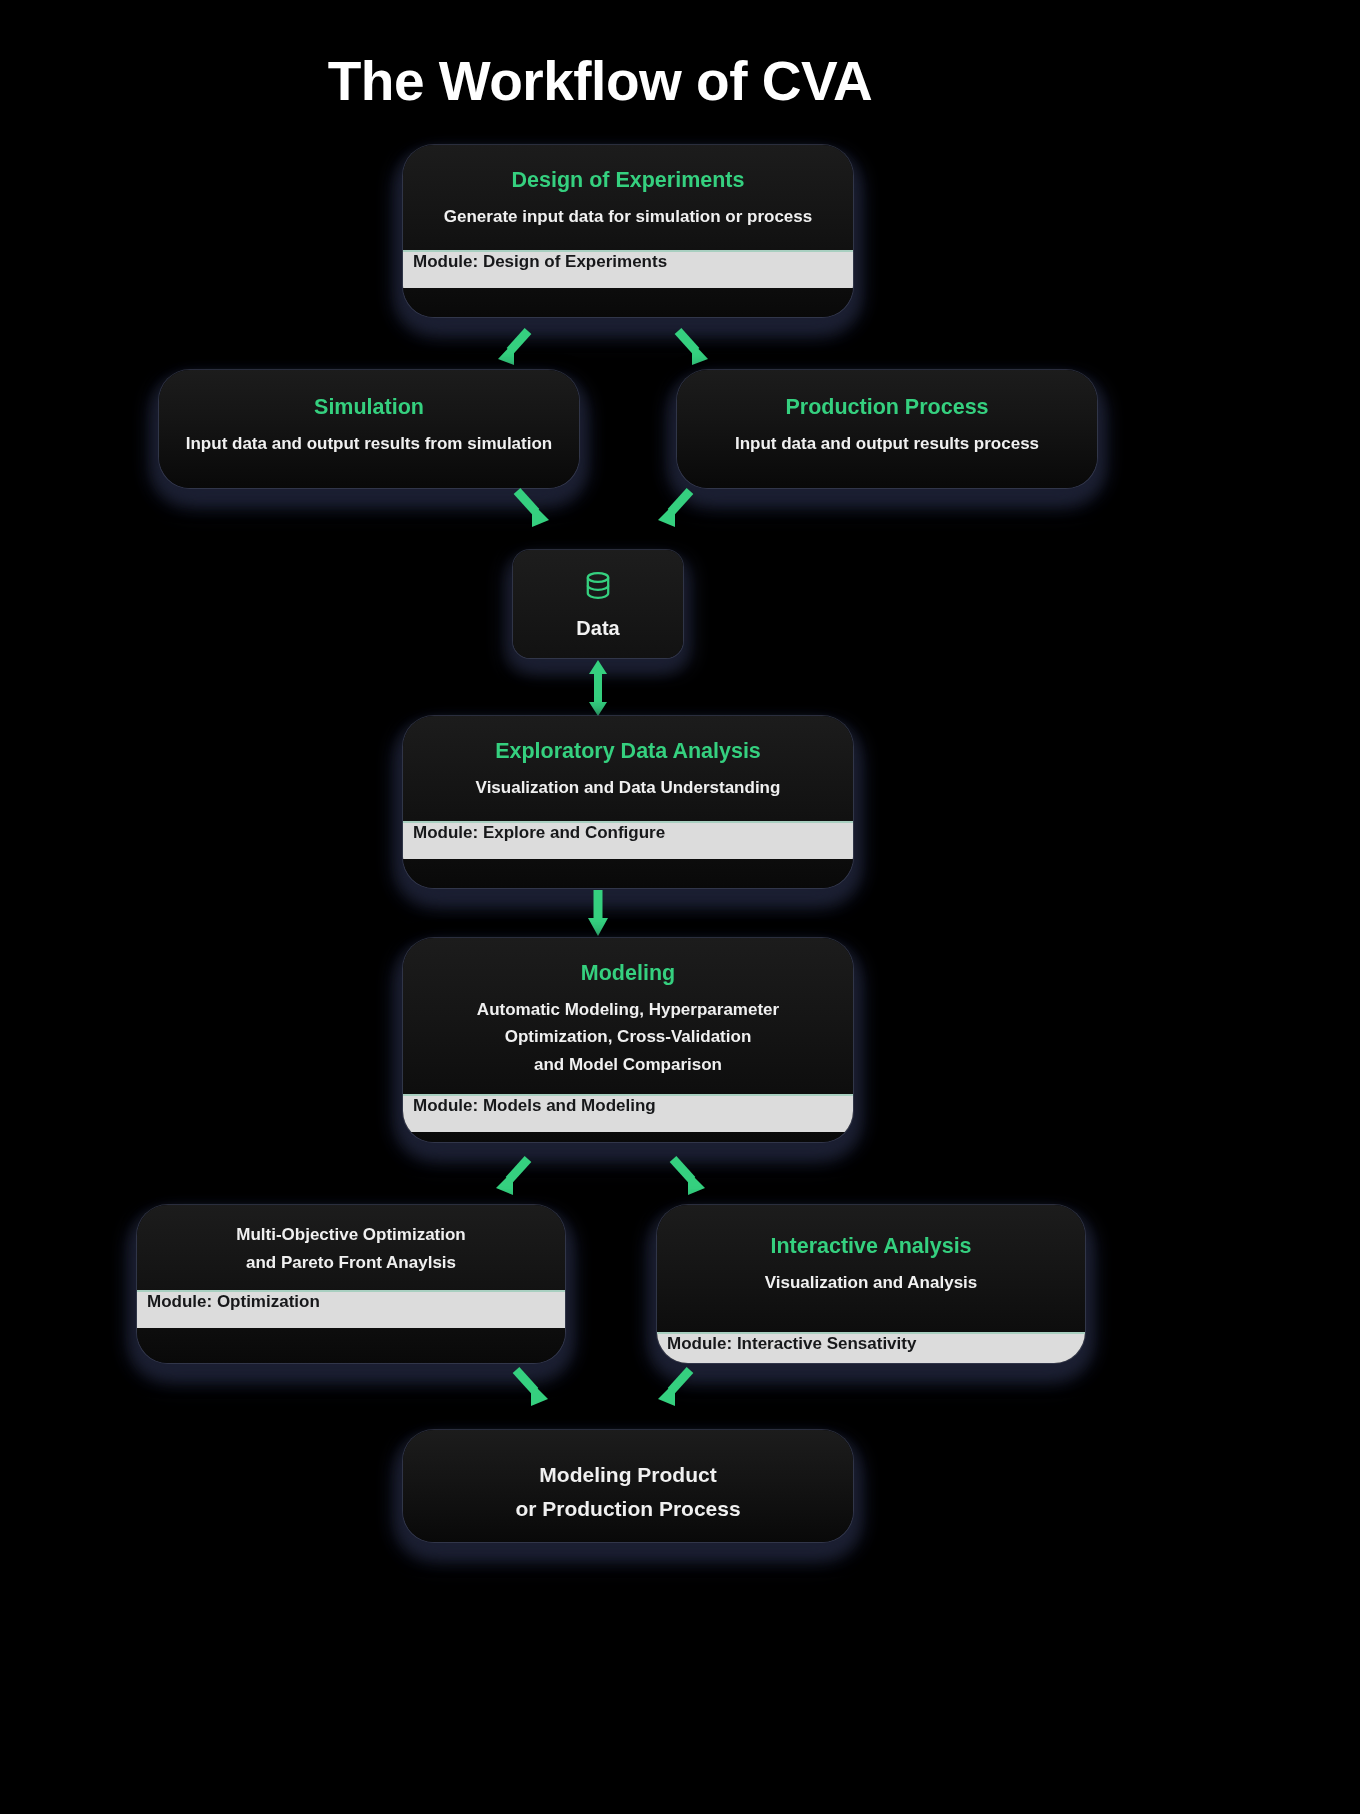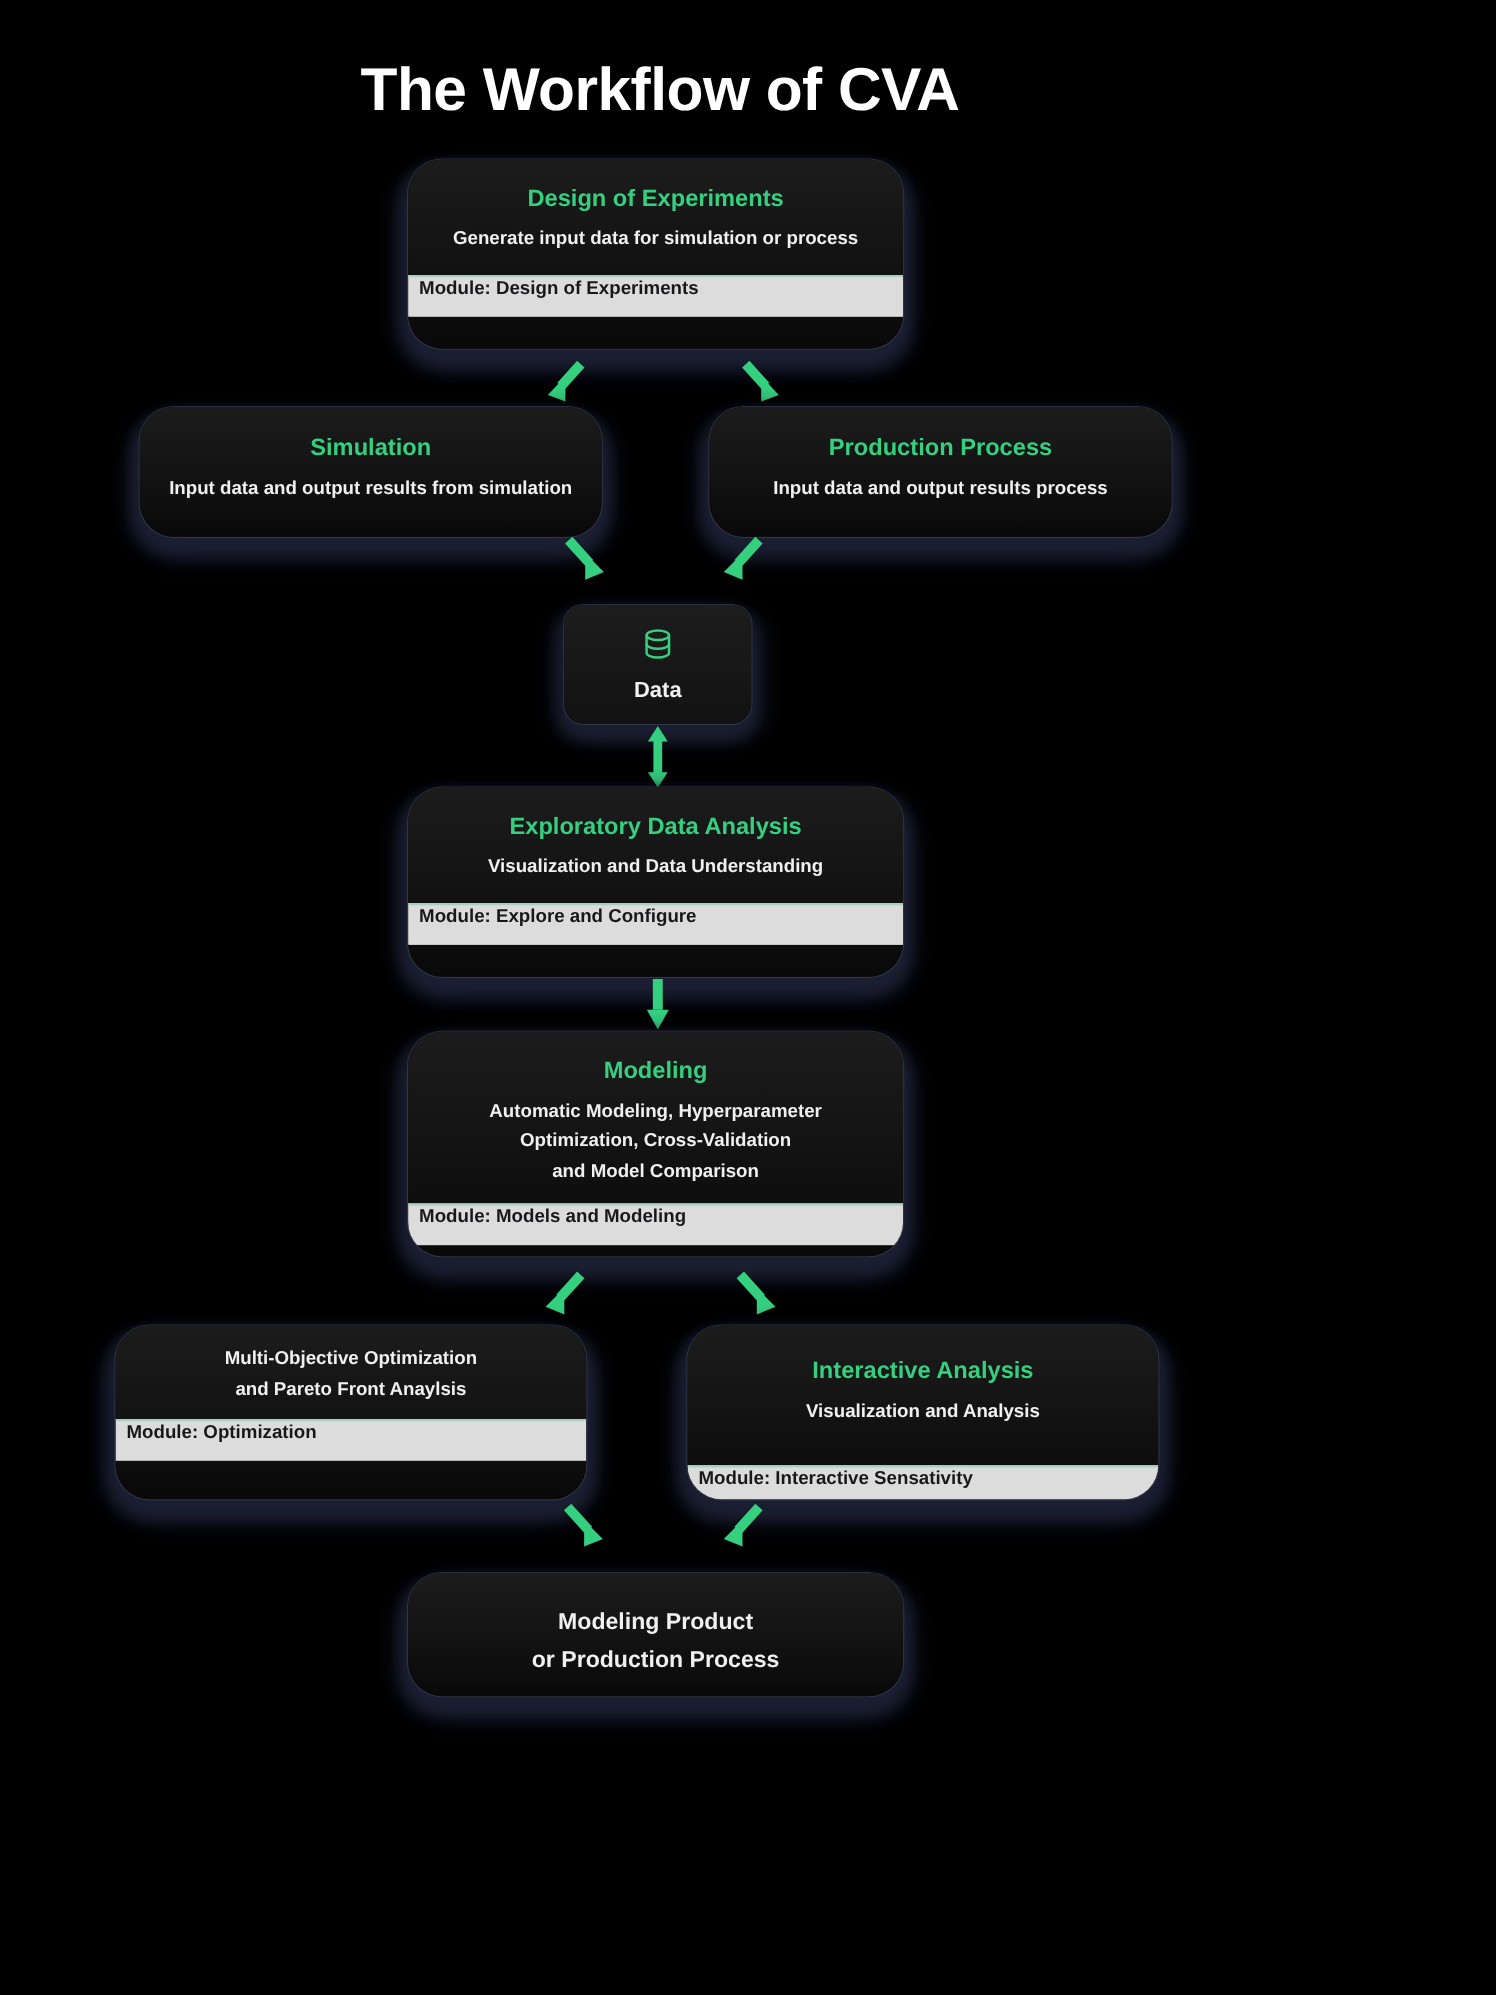--- a/index.html
+++ b/index.html
@@ -36,20 +36,21 @@
     position: absolute;
     border-radius: 31px;
     background: linear-gradient(180deg, #1c1c1c 0%, #141414 45%, #090909 100%);
     box-shadow:
       0 0 0 1px rgba(70,75,95,0.55),
       0 10px 16px -2px rgba(26,30,48,0.95),
       6px 10px 20px 2px rgba(32,36,56,0.85),
       -6px 10px 20px 2px rgba(32,36,56,0.85),
       0 16px 26px 4px rgba(20,23,38,0.9);
     overflow: hidden;
+    margin-left: 32px;
   }
 
   .card-body {
     padding: 22px 24px 20px 24px;
     text-align: center;
   }
 
   .card-title {
     color: #35d07f;
     font-size: 21.5px;

